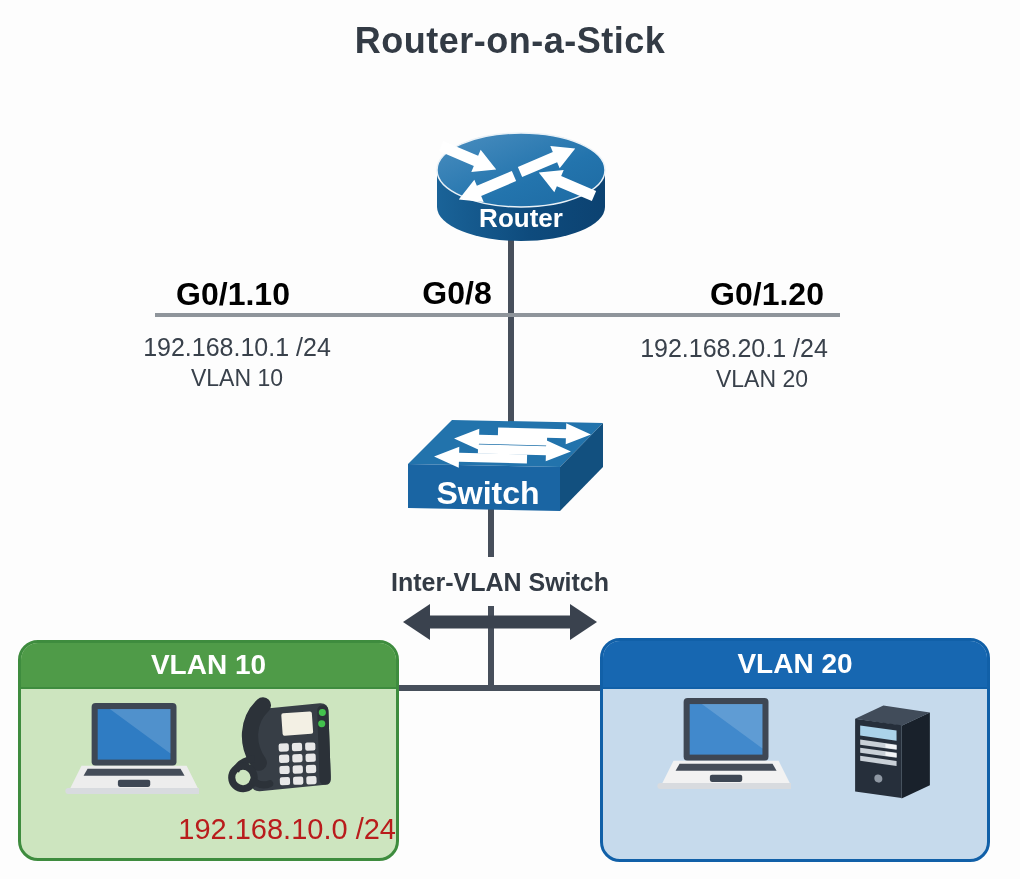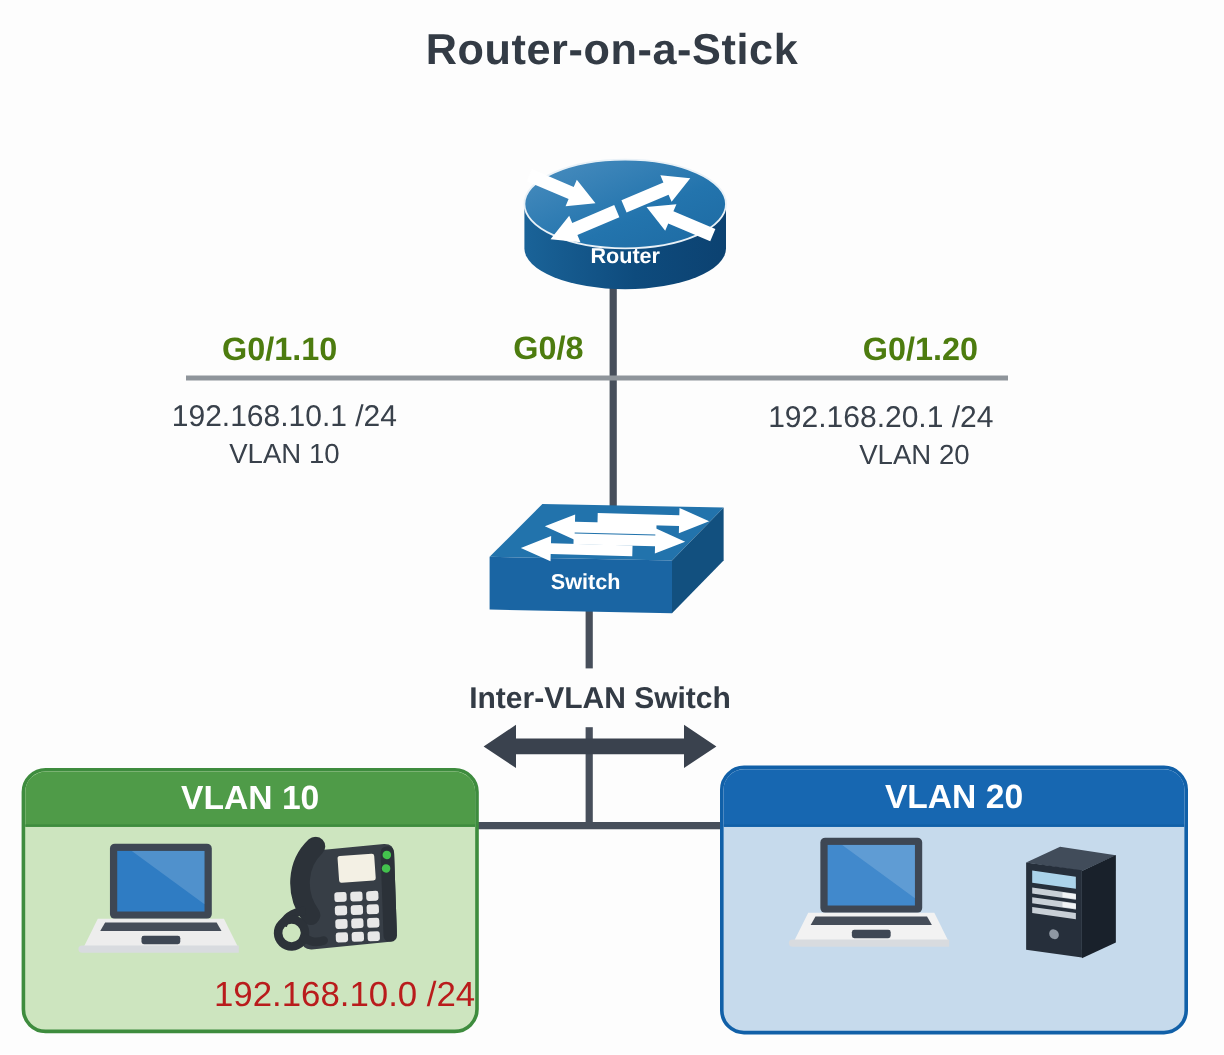--- a/index.html
+++ b/index.html
@@ -10,23 +10,23 @@
     color:#333B45;
   }
   .abs{position:absolute;}
   .ctr{text-align:center;}
   .title{
     left:0;top:20px;width:1020px;
     font-size:36px;font-weight:700;letter-spacing:0.5px;color:#333B45;
   }
   svg.layer{position:absolute;left:0;top:0;}
   .node-label{color:#ffffff;font-weight:700;}
-  .router-label{left:441px;top:203px;width:160px;font-size:18px;}
-  .switch-label{left:408px;top:475px;width:160px;font-size:18px;}
-  .if-label{font-size:27px;font-weight:600;color:#4d7c0f;}
+  .router-label{left:441px;top:203px;width:160px;font-size:26px;}
+  .switch-label{left:408px;top:475px;width:160px;font-size:32px;}
+  .if-label{font-size:32px;font-weight:600;color:#000000;}
   .if-left{left:133px;top:276px;width:200px;}
   .if-mid{left:377px;top:275px;width:160px;}
   .if-right{left:667px;top:276px;width:200px;}
   .ip-label{font-size:25px;font-weight:500;color:#39414B;}
   .ip-left{left:87px;top:333px;width:300px;}
   .ip-right{left:584px;top:334px;width:300px;}
   .vlan-tag{font-size:23px;font-weight:500;color:#39414B;}
   .vlan-tag-left{left:87px;top:365px;width:300px;}
   .vlan-tag-right{left:612px;top:366px;width:300px;}
   .intervlan{left:350px;top:568px;width:300px;font-size:25px;font-weight:600;color:#333B45;}

